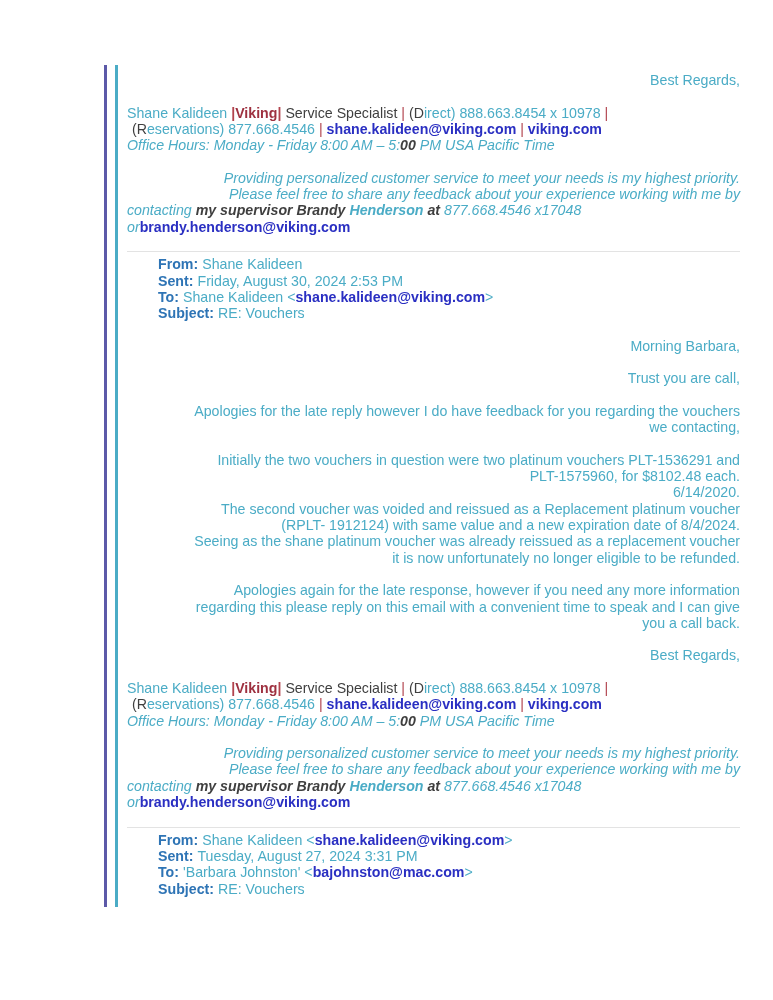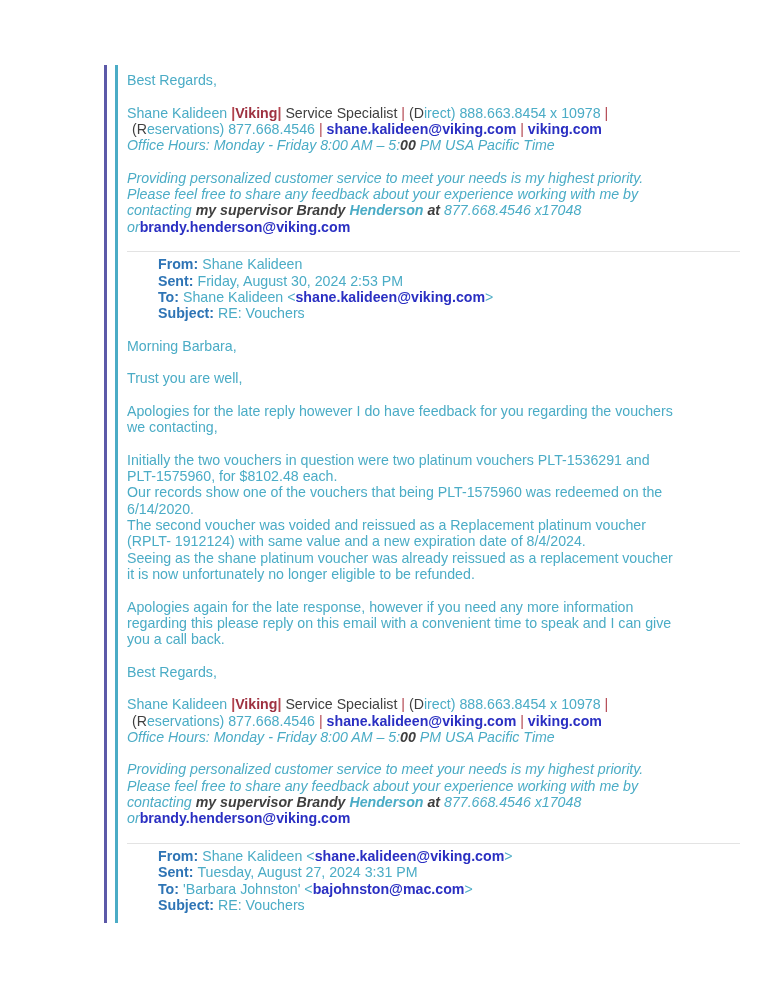--- a/index.html
+++ b/index.html
@@ -10,21 +10,21 @@
     font-size:14.2px; line-height:16.3px;
     color:#4bacc6;
     -webkit-font-smoothing:antialiased;
   }
   .page { padding:65px 33px 0 104px; }
   .quote-outer { border-left:3px solid #5c59a8; padding-left:8px; }
   .quote-inner { border-left:3px solid #4bacc6; padding-left:9px; padding-top:7px; padding-bottom:10px; }
   .para { margin:0 0 16.3px 0; }
   .para:last-child { margin-bottom:0; }
   .line { display:block; }
-  .teal { color:#4bacc6; }
+  .teal { color:#4bacc6;text-align:right; }
   .dark { color:#3f3f3f; }
   .red  { color:#b2444e; }
   .brand { color:#9e3140; font-weight:bold;margin-top:48px; }
   .bold { font-weight:bold; }
   .ital { font-style:italic; }
   .label { color:#2e74b5; font-weight:bold; margin-right:4px;margin-left:31px; }
   .hval { color:#4bacc6; }
   a.link, .link {
     color:#2a2fc2; font-weight:bold;
     cursor:pointer; font-style:normal;
@@ -76,31 +76,30 @@
         </span>
         <span class="line">
           <span class="label">To:</span><span class="hval">Shane Kalideen &lt;</span><a class="link">shane.kalideen@viking.com</a><span class="hval">&gt;</span>
         </span>
         <span class="line">
           <span class="label">Subject:</span><span class="hval">RE: Vouchers</span>
         </span>
       </div>
 
       <p class="para teal">Morning Barbara,</p>
-      <p class="para teal">Trust you are well,</p>
+      <p class="para teal">Trust you are call,</p>
 
       <div class="para teal">
         <span class="line">Apologies for the late reply however I do have feedback for you regarding the vouchers</span>
         <span class="line">we contacting,</span>
       </div>
 
       <div class="para teal">
         <span class="line">Initially the two vouchers in question were two platinum vouchers PLT-1536291 and</span>
         <span class="line">PLT-1575960, for $8102.48 each.</span>
-        <span class="line">Our records show one of the vouchers that being PLT-1575960 was redeemed on the</span>
         <span class="line">6/14/2020.</span>
         <span class="line">The second voucher was voided and reissued as a Replacement platinum voucher</span>
         <span class="line">(RPLT- 1912124) with same value and a new expiration date of 8/4/2024.</span>
         <span class="line">Seeing as the shane platinum voucher was already reissued as a replacement voucher</span>
         <span class="line">it is now unfortunately no longer eligible to be refunded.</span>
       </div>
 
       <div class="para teal">
         <span class="line">Apologies again for the late response, however if you need any more information</span>
         <span class="line">regarding this please reply on this email with a convenient time to speak and I can give</span>

